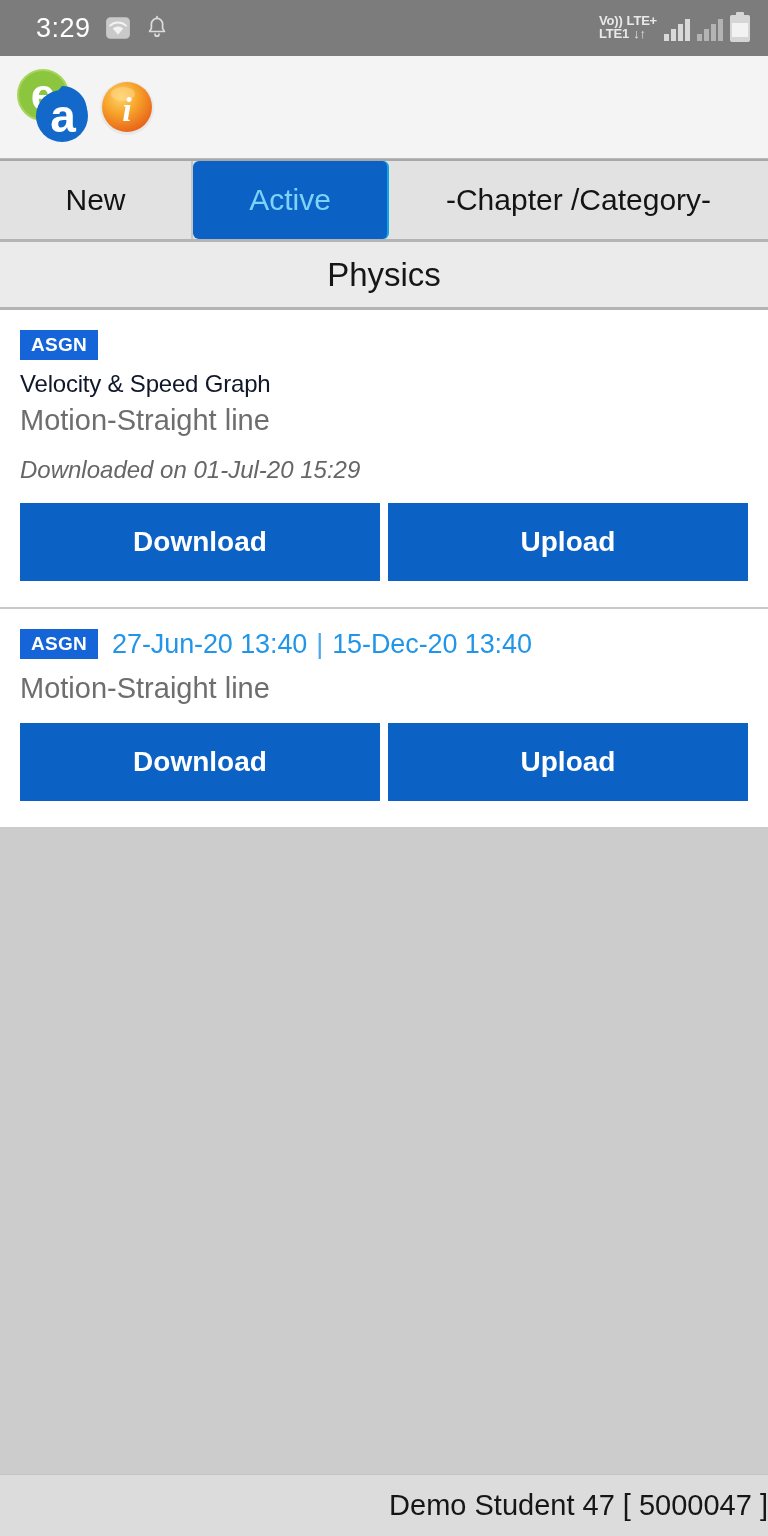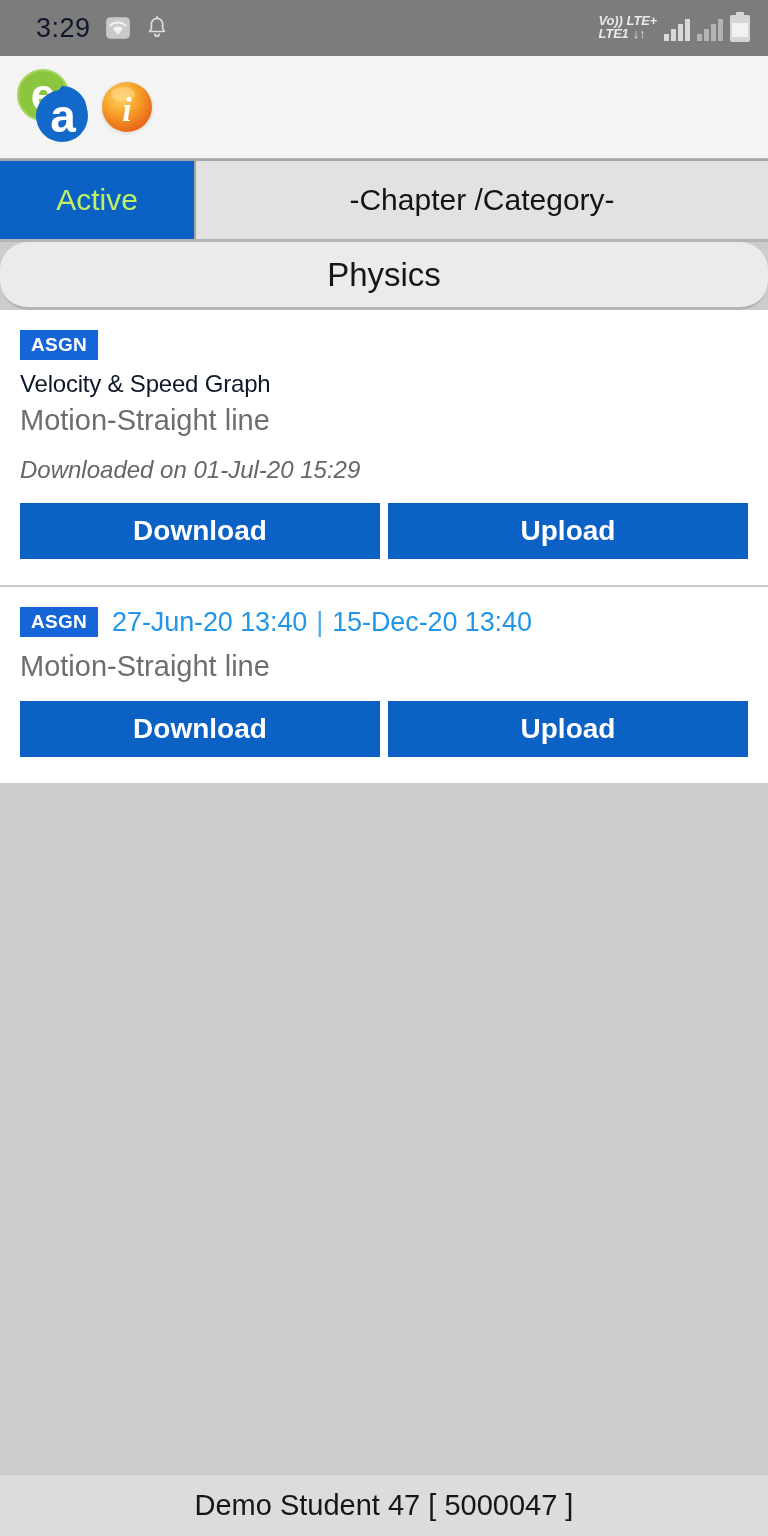--- a/index.html
+++ b/index.html
@@ -11,30 +11,30 @@
   }
   .phone { position: relative; width: 768px; height: 1536px; display: flex; flex-direction: column; }
 
   
   .statusbar {
     height: 56px; background: #7c7c7c; flex: 0 0 56px;
     display: flex; align-items: center; justify-content: space-between;
     padding: 0 18px 0 36px; color: #e9e9e9;
   }
   .sb-left { display: flex; align-items: center; gap: 14px; }
-  .sb-clock { font-size: 27px; letter-spacing: .5px; color: #0f172a; }
+  .sb-clock { font-size: 27px; letter-spacing: .5px; color: #ffffff; }
   .sb-right { display: flex; align-items: flex-end; gap: 7px; }
 
   .ic-wifi { width: 26px; height: 26px; position: relative; }
   .ic-wifi svg, .ic-bell svg { display: block; }
   .ic-bell { width: 24px; height: 26px; }
 
   .lte-block { display: flex; flex-direction: column; justify-content: center;
     line-height: 1.02; font-size: 13px; font-weight: bold; letter-spacing: -0.2px; margin-bottom: 4px; }
-  .lte-row { display: flex; align-items: center; gap: 4px; white-space: nowrap; font-style: italic; }
+  .lte-row { display: flex; align-items: center; gap: 4px; white-space: nowrap; }
 
   .bars { display: flex; align-items: flex-end; gap: 2px; height: 24px; margin-bottom: 3px; }
   .bars i { display: block; width: 5px; background: #d9d9d9; }
   .bars.dim i { background: #b3b3b3; }
   .bars i:nth-child(1) { height: 7px; }
   .bars i:nth-child(2) { height: 12px; }
   .bars i:nth-child(3) { height: 17px; }
   .bars i:nth-child(4) { height: 22px; }
 
   .battery { width: 20px; height: 30px; position: relative; margin-bottom: 2px; }
@@ -59,59 +59,58 @@
     flex: 0 0 83px; display: flex; background: #e2e2e2;
     border-top: 2px solid #a8a8a8; border-bottom: 3px solid #b4b4b4;
   }
   .tab {
     display: flex; align-items: center; justify-content: center;
     font-size: 30px; color: #141414; background: #e2e2e2;
     border-right: 2px solid #c6c6c6; cursor: pointer;
   }
   .tab:last-child { border-right: 0; }
   .tab-new { flex: 0 0 193px; }
-  .tab-active { flex: 0 0 196px; background: #0b61c4; color: #bef264; border-right: 2px solid #a3a3a3;}
+  .tab-active { flex: 0 0 196px; background: #0b61c4; color: #7dd3fc; border-right: 2px solid #0ea5e9; border-radius: 6px;}
   .tab-cat { flex: 1 1 auto; }
 
   
   .section-head {
     flex: 0 0 68px; background: #ebebeb;
     display: flex; align-items: center; justify-content: center;
     font-size: 33px; color: #161616;
     border-bottom: 3px solid #b4b4b4;
-    border-radius: 28px;
   }
 
   
   .list { background: #ffffff; flex: 0 0 auto; }
   .card { background: #ffffff; padding: 20px 20px 26px 20px; border-bottom: 2px solid #c9c9c9; }
   .card:last-child { border-bottom: 0; }
   .meta { display: flex; align-items: center; gap: 14px; margin-bottom: 8px; }
   .badge {
     background: #1565d8; color: #ffffff; font-size: 19px; font-weight: bold;
     padding: 5px 11px 6px 11px; letter-spacing: .3px; line-height: 1;
   }
   .dates { font-size: 27px; color: #2196e8; white-space: nowrap; letter-spacing: -0.1px;}
   .dates .sep { color: #4aa7ec; margin: 0 9px; }
   .card-title { font-size: 24px; color: #0f172a; line-height: 1.35; letter-spacing: -0.2px; }
   .card-sub { font-size: 29px; color: #6e6e6e; line-height: 1.4; }
   .card-note { font-size: 24px; color: #666666; font-style: italic; line-height: 1.45; margin-top: 12px; }
   .actions { display: flex; gap: 8px; margin-top: 15px; }
   .btn {
-    flex: 1 1 0; height: 56px; background: #0b61c4; color: #ffffff;
+    flex: 1 1 0; height: 78px; background: #0b61c4; color: #ffffff;
     font-size: 28px; font-weight: bold;
     display: flex; align-items: center; justify-content: center;
     border: 0; cursor: pointer; font-family: "Liberation Sans", sans-serif;
   }
 
   
   .filler { flex: 1 1 auto; background: #cccccc; }
   .footer {
     flex: 0 0 62px; background: #dcdcdc;
-    display: flex; align-items: center; justify-content: center;
+    display: flex; align-items: center; justify-content: flex-end;
     font-size: 29px; color: #161616; border-top: 1px solid #c2c2c2;
   }
 </style>
 </head>
 <body>
 
 <div class="phone">
 
   <div class="statusbar">
     <div class="sb-left">
@@ -188,20 +187,23 @@
         </defs>
         <circle cx="31" cy="32" r="27" fill="#e8e8e8"></circle>
         <circle cx="31" cy="31" r="25" fill="url(#infog)"></circle>
         <ellipse cx="27" cy="18" rx="12" ry="7" fill="#ffd98a" opacity=".55"></ellipse>
         <text x="31" y="45" font-family="'Liberation Serif',serif" font-size="34" font-style="italic" font-weight="bold" fill="#ffffff" text-anchor="middle">i</text>
       </svg>
     </div>
   </div>
 
   <div class="tabbar">
+    <div class="tab tab-new">
+      <span>New</span>
+    </div>
     <div class="tab tab-active">
       <span>Active</span>
     </div>
     <div class="tab tab-cat">
       <span>-Chapter /Category-</span>
     </div>
   </div>
 
   <div class="section-head">
     <span>Physics</span>

